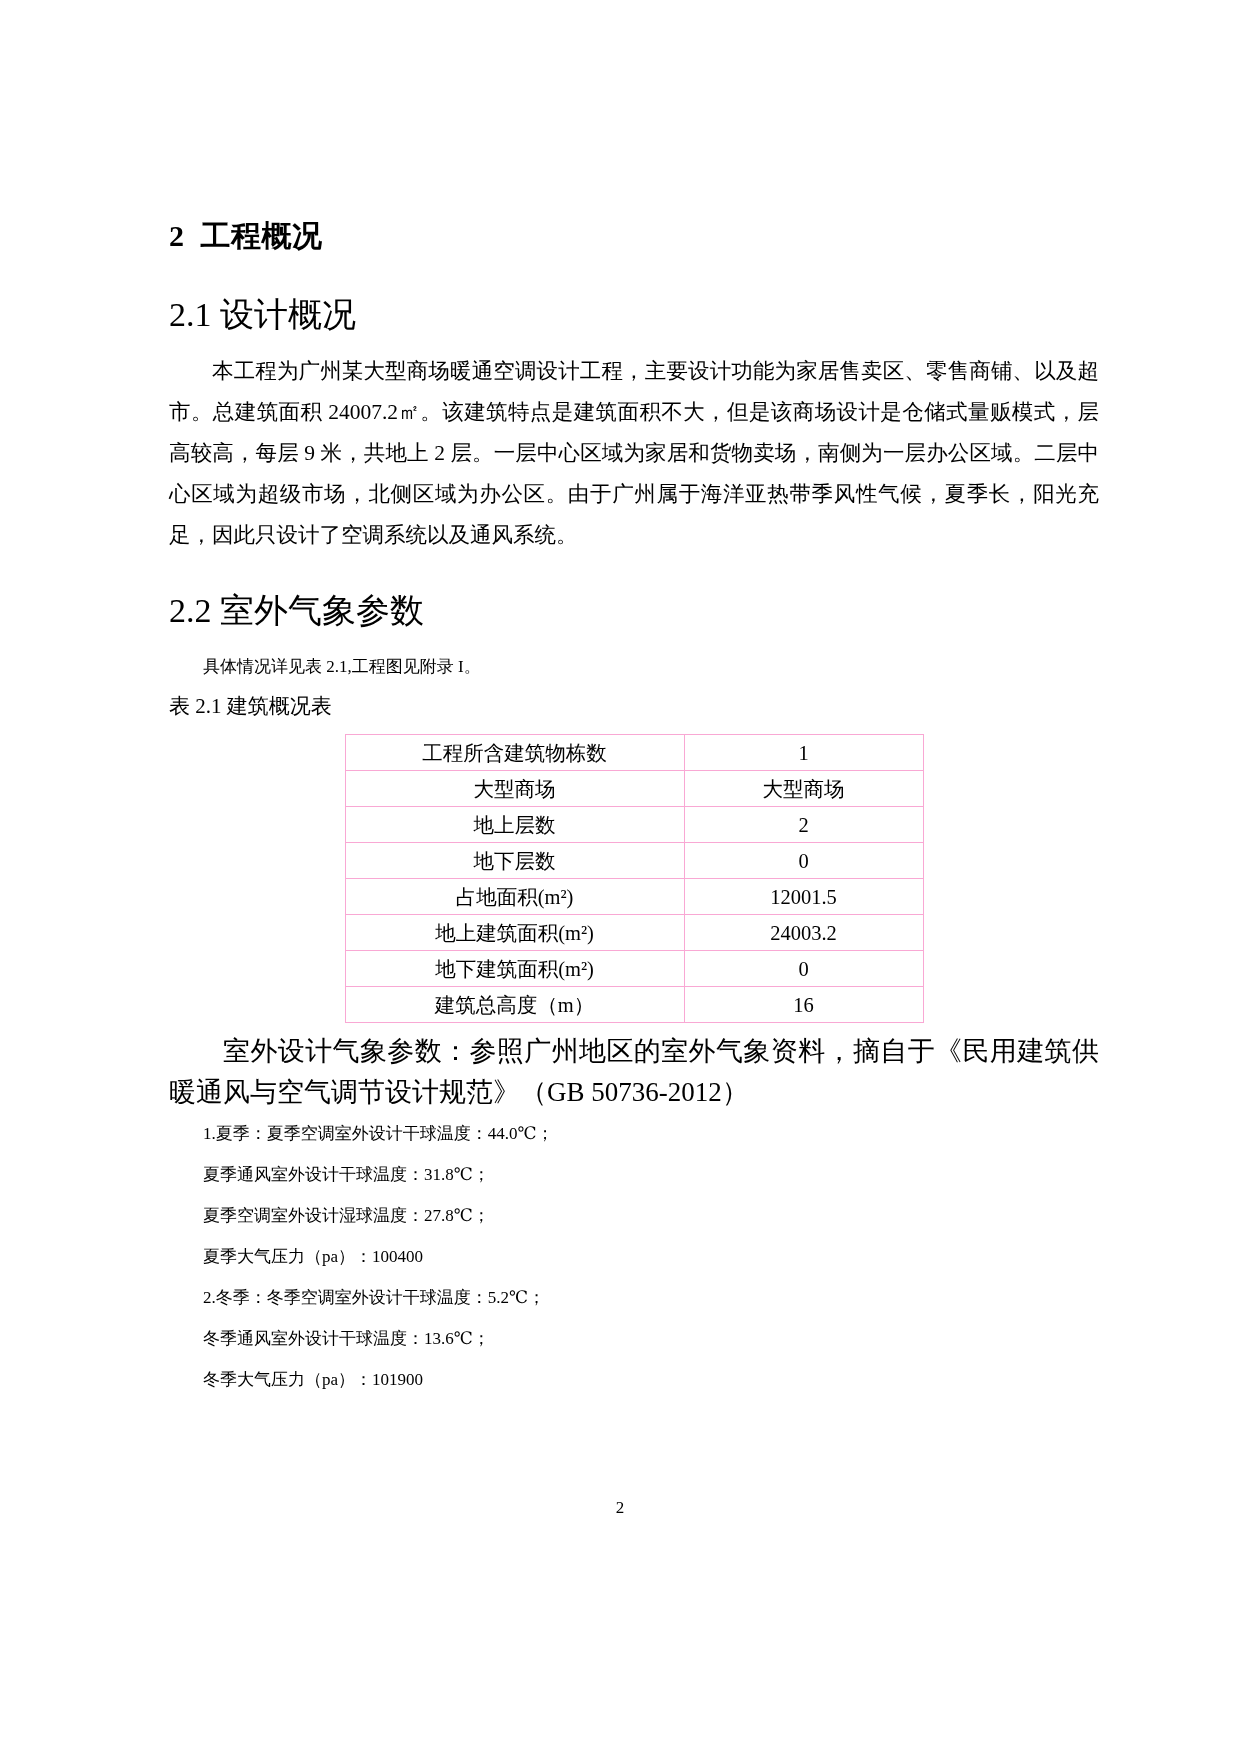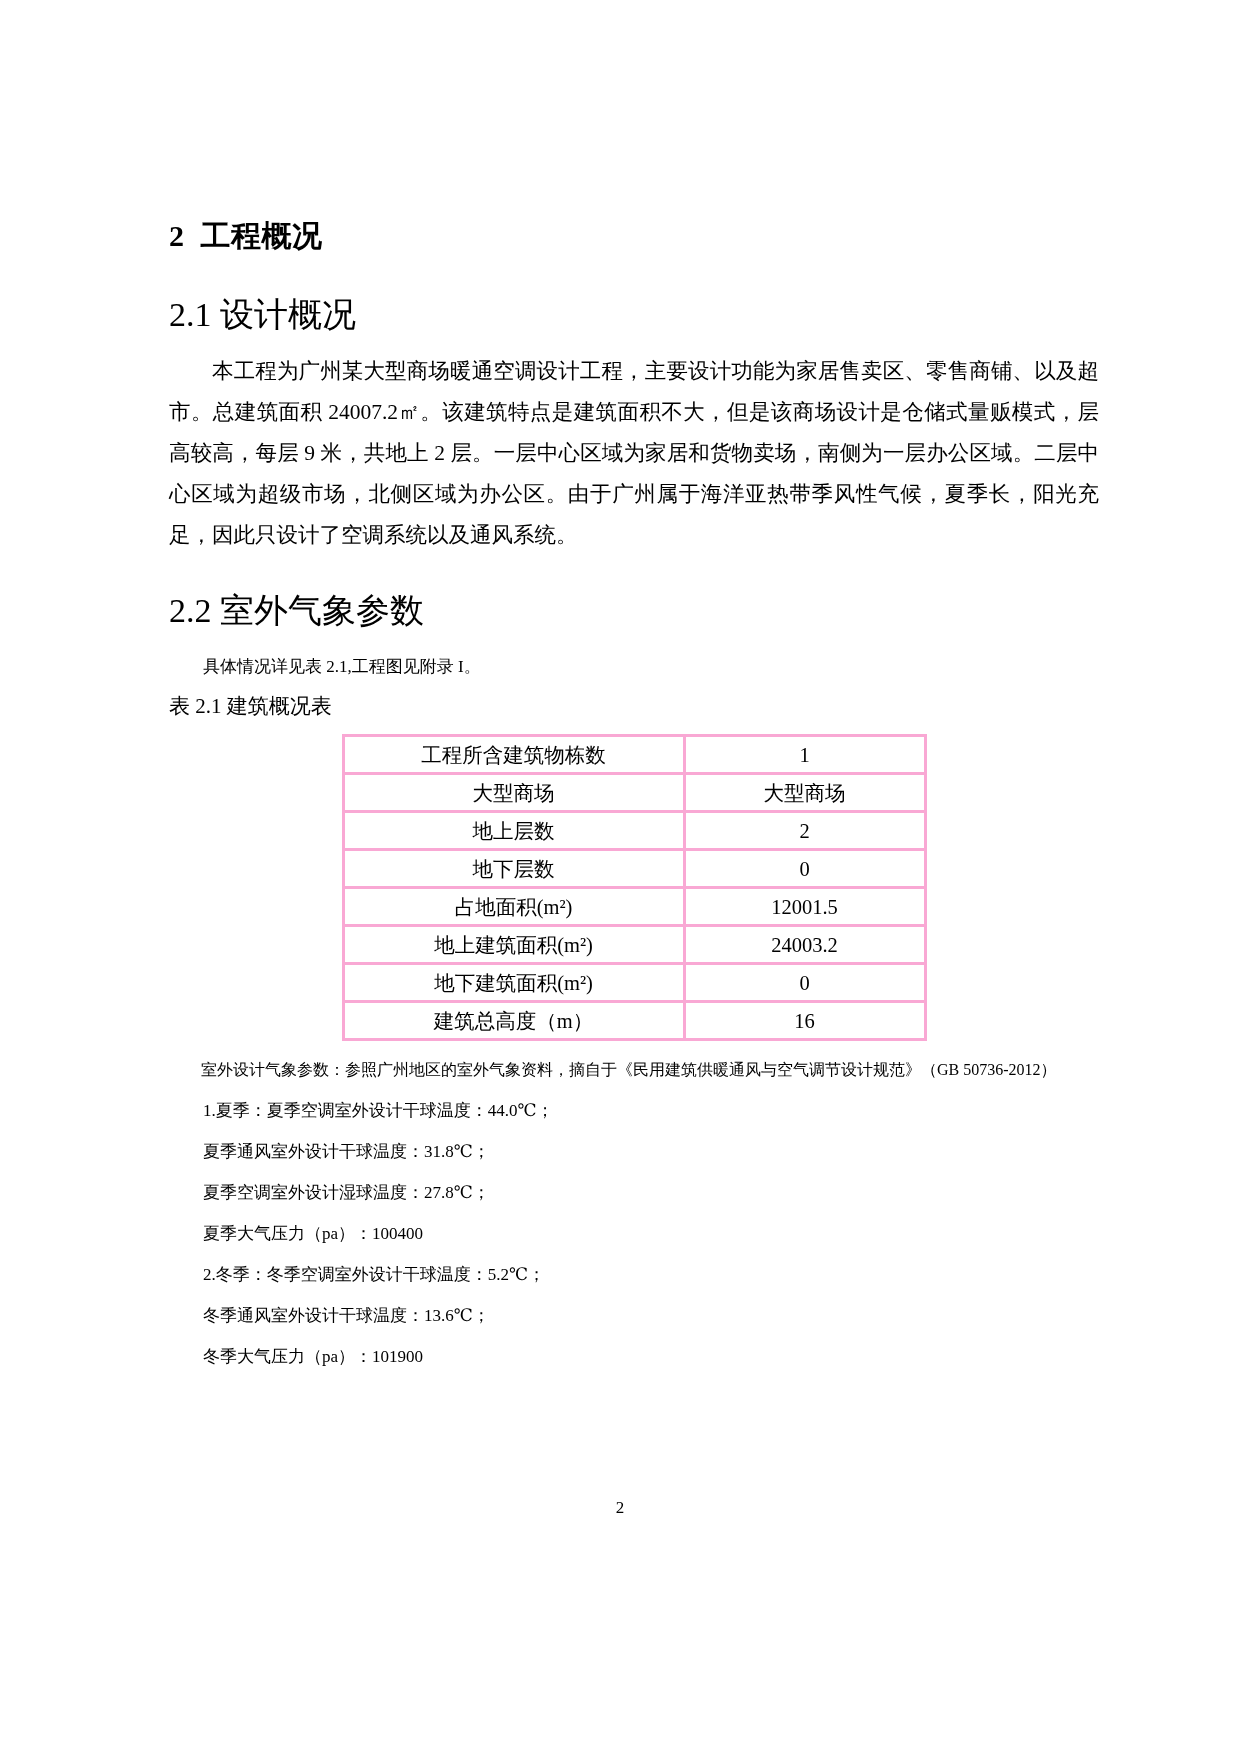--- a/index.html
+++ b/index.html
@@ -78,35 +78,35 @@
     display: flex;
     justify-content: center;
     margin: 0 0 8px 0;
   }
   table.overview {
     border-collapse: collapse;
     width: 560px;
     table-layout: fixed;
   }
   table.overview td {
-    border: 3px solid #f9a8d4;
+    border: 1px solid #f9a8d4;
     height: 33px;
     font-size: 20.5px;
     text-align: center;
     vertical-align: middle;
     padding: 1px 4px;
     line-height: 1.2;
     white-space: nowrap;
   }
   table.overview td.label { width: 330px; }
   table.overview td.value { width: 230px; }
 
   
   .para-tight {
-    font-size: 16px;
+    font-size: 27px;
     line-height: 41px;
     text-align: justify;
     text-justify: inter-ideograph;
     margin: 0;
     text-indent: 2em;
   }
 
   
   .footer {
     position: absolute;

